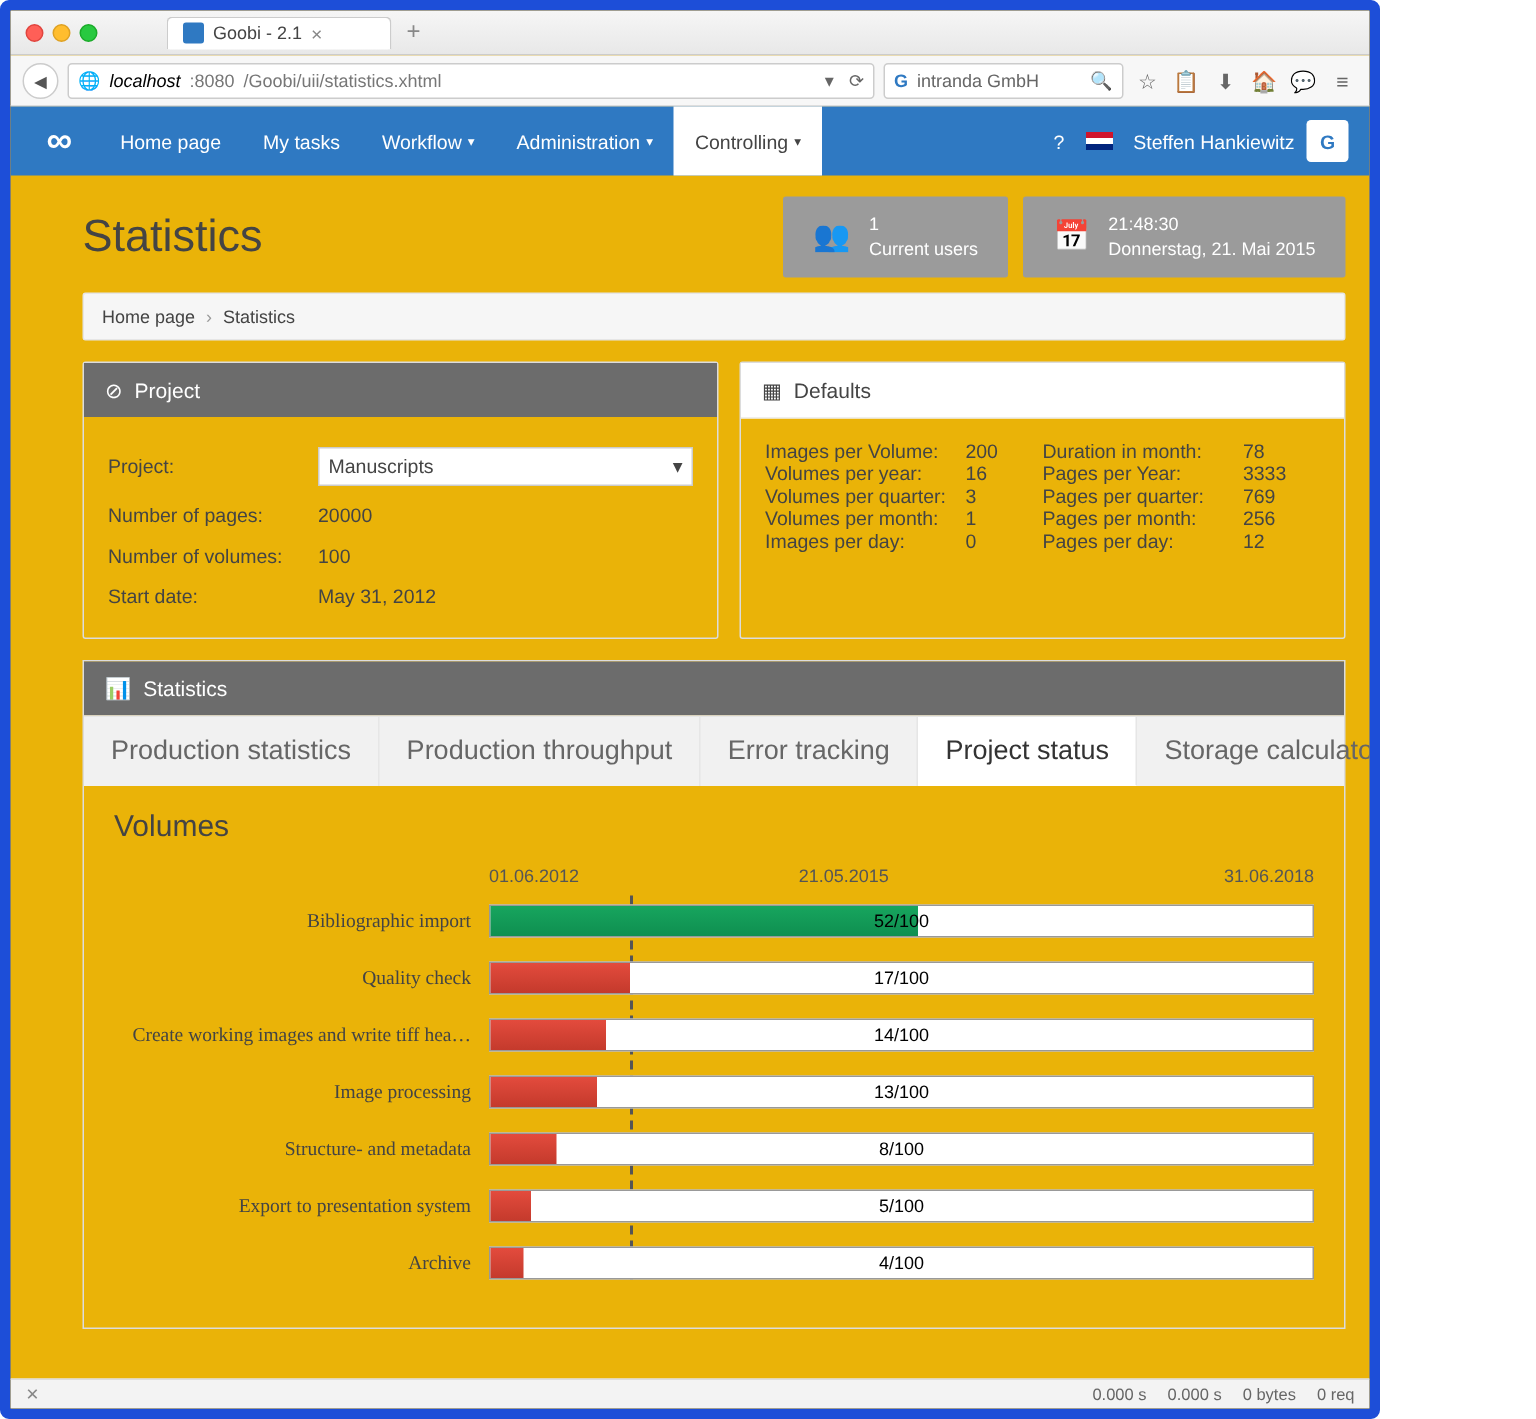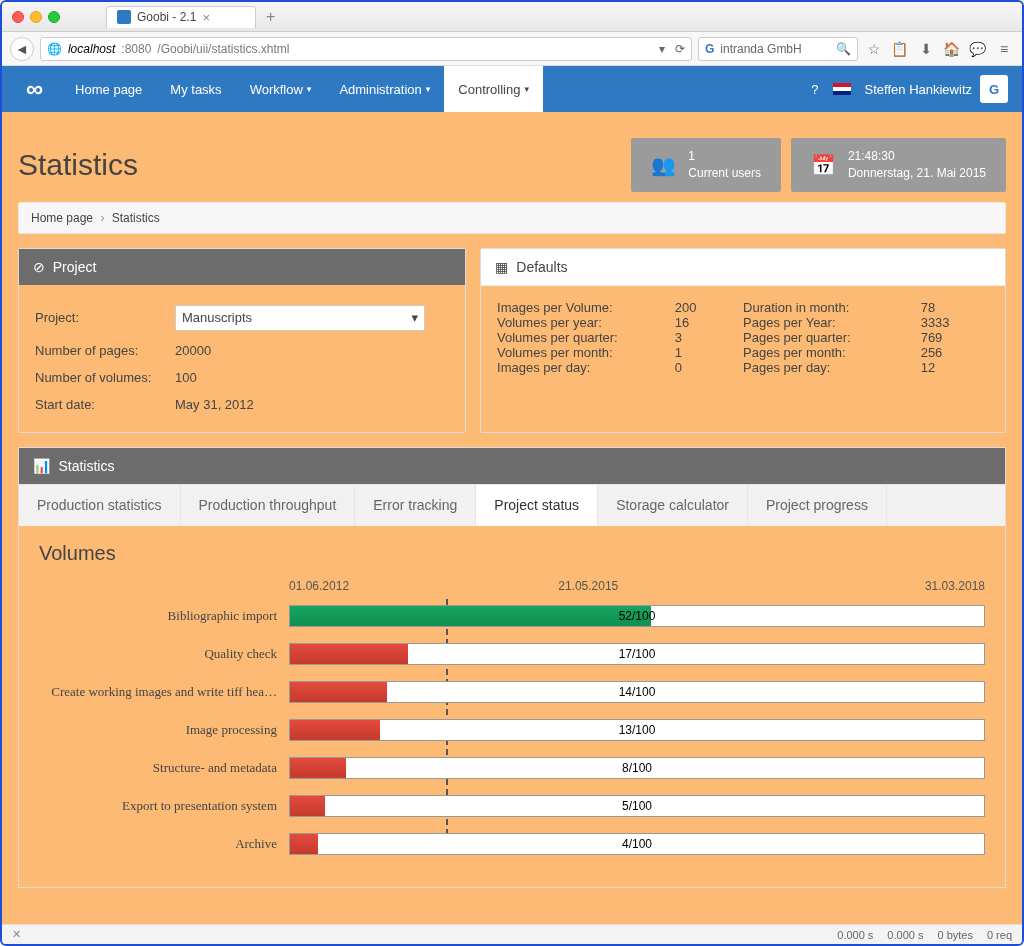--- a/index.html
+++ b/index.html
@@ -1,18 +1,18 @@
 <!DOCTYPE html>
 <html><head>
 <meta charset="utf-8">
 <style>
   * { box-sizing: border-box; margin: 0; padding: 0; }
   body { font-family: "Helvetica Neue", Arial, sans-serif; font-size: 13px; color: #444; background: #fff; }
   
-  .window { width: 1024px; height: 946px; border: 2px solid #1d4ed8; border-radius: 6px; overflow: hidden; position: relative; background: #fdba74; }
+  .window { width: 920px; height: 946px; border: 7px solid #1d4ed8; border-radius: 6px; overflow: hidden; position: relative; background: #eab308; }
   .titlebar { height: 30px; background: linear-gradient(#f6f6f6,#e8e8e8); display:flex; align-items:center; padding: 0 10px; gap:6px; border-bottom:1px solid #ccc;}
   .dot { width:12px; height:12px; border-radius:50%; }
   .dot.red{background:#ff5f57;border:1px solid #e0443e;}
   .dot.yellow{background:#ffbd2e;border:1px solid #dea123;}
   .dot.green{background:#28c940;border:1px solid #1aab29;}
   .tabstrip { padding-left: 40px; display:flex; align-items:center; gap:4px;}
   .browser-tab { background:#fff; border:1px solid #ccc; border-bottom:none; border-radius:4px 4px 0 0; padding:3px 10px; font-size:12px; display:flex; align-items:center; gap:6px; min-width:150px;}
   .favicon { width:14px;height:14px;background:#2f79c2;display:inline-block;border-radius:2px;}
   .tab-close { color:#888; font-size:13px; cursor:default;}
   .plus-tab { color:#888; font-size:16px; padding:0 6px;}
@@ -28,21 +28,21 @@
   .topnav { height:46px; background:#2f79c2; display:flex; align-items:center; color:#fff; padding-left:24px;}
   .logo { font-size:24px; font-weight:700; letter-spacing:-2px; padding-right:20px;}
   .topnav a { color:#fff; text-decoration:none; padding:0 14px; height:46px; display:flex;align-items:center; font-size:13px;}
   .topnav a.active { background:#fff; color:#444;}
   .caret { margin-left:4px; font-size:9px;}
   .topnav-right { margin-left:auto; display:flex; align-items:center; gap:14px; padding-right:14px;}
   .flag { width:18px;height:12px; background:linear-gradient(#cf142b 33%, #fff 33%, #fff 66%, #00247d 66%);}
   .usermenu { display:flex; align-items:center; gap:8px;}
   .userlogo { width:28px;height:28px;background:#fff;border-radius:3px;display:flex;align-items:center;justify-content:center;color:#2f79c2;font-weight:700;}
   
-  .page { padding:12px 16px;}
+  .page { padding:0 16px;margin-left:32px;}
   .header-row { display:flex; align-items:center; justify-content:space-between; padding:14px 0 10px;}
   .page-title { font-size:30px; font-weight:300; color:#444;}
   .info-cards { display:flex; gap:10px;}
   .info-card { background:#9b9b9b;color:#fff; display:flex; align-items:center; gap:12px; padding:10px 20px; border-radius:2px; min-width:140px;}
   .info-card .big-icon { font-size:20px;}
   .info-card .lines { display:flex; flex-direction:column; font-size:12px; line-height:1.4;}
   .breadcrumb { background:#f6f6f6;border:1px solid #e6e6e6;border-radius:2px; padding:8px 12px; font-size:12px; margin-bottom:14px;}
   .breadcrumb .sep { color:#999; padding:0 4px;}
   
   .two-col { display:flex; gap:14px; margin-bottom:14px;}
@@ -54,21 +54,21 @@
   .panel-head.light { background:#fff; color:#444; border-bottom:1px solid #eee;}
   .panel-body { padding:14px 16px;}
   .form-row { display:flex; align-items:center; padding:6px 0; font-size:13px;}
   .form-row .label { width:140px; color:#444;}
   .form-row .value { color:#444;}
   .select { border:1px solid #ccc; background:#fff; height:26px; width:250px; padding:0 6px; font-size:13px; display:flex; align-items:center; justify-content:space-between;}
   .defs-grid { display:grid; grid-template-columns: 1.3fr 0.5fr 1.3fr 0.5fr; row-gap:0; font-size:13px;}
   
   .stats-panel { border:1px solid #dcdcdc;}
   .tabs-row { display:flex; background:#f1f1f1; border-top:1px solid #e6e6e6;}
-  .tab { flex:0 0 auto; padding:12px 18px; font-size:14px; color:#666; border-right:1px solid #e6e6e6; cursor:pointer;}
+  .tab { flex:0 0 auto; padding:12px 18px; font-size:18px; color:#666; border-right:1px solid #e6e6e6; cursor:pointer;}
   .tab.active { background:#fff; color:#333; border-bottom:1px solid #fff;}
   .stats-body { padding:16px 20px;}
   .volumes-title { font-size:20px; font-weight:400; margin-bottom:14px;}
   .chart { position:relative; padding-left:250px;}
   .chart .scale { position:relative; height:18px; margin-bottom:8px;}
   .chart .scale span { position:absolute; font-size:12px; color:#555;}
   .chart .scale .left { left:0;}
   .chart .scale .mid { left:43%; transform:translateX(-50%);}
   .chart .scale .right { right:0;}
   .today-line { position:absolute; left:43%; top:20px; bottom:0; border-left:2px dashed #555;}
@@ -259,21 +259,21 @@
         <div class="tab active"><span>Project status</span></div>
         <div class="tab"><span>Storage calculator</span></div>
         <div class="tab"><span>Project progress</span></div>
       </div>
       <div class="stats-body">
         <div class="volumes-title">Volumes</div>
         <div class="chart" id="chart">
           <div class="scale">
             <span class="left">01.06.2012</span>
             <span class="mid">21.05.2015</span>
-            <span class="right">31.03.2018</span>
+            <span class="right">31.06.2018</span>
           </div>
           <div class="today-line"></div>
 
         <div class="bar-row-outer">
               <div class="row-label">Bibliographic import</div>
               <div class="bar-track">
                 <div class="bar-fill green" style="width: 52%;"></div>
                 <div class="bar-text">52/100</div>
               </div>
             </div>

